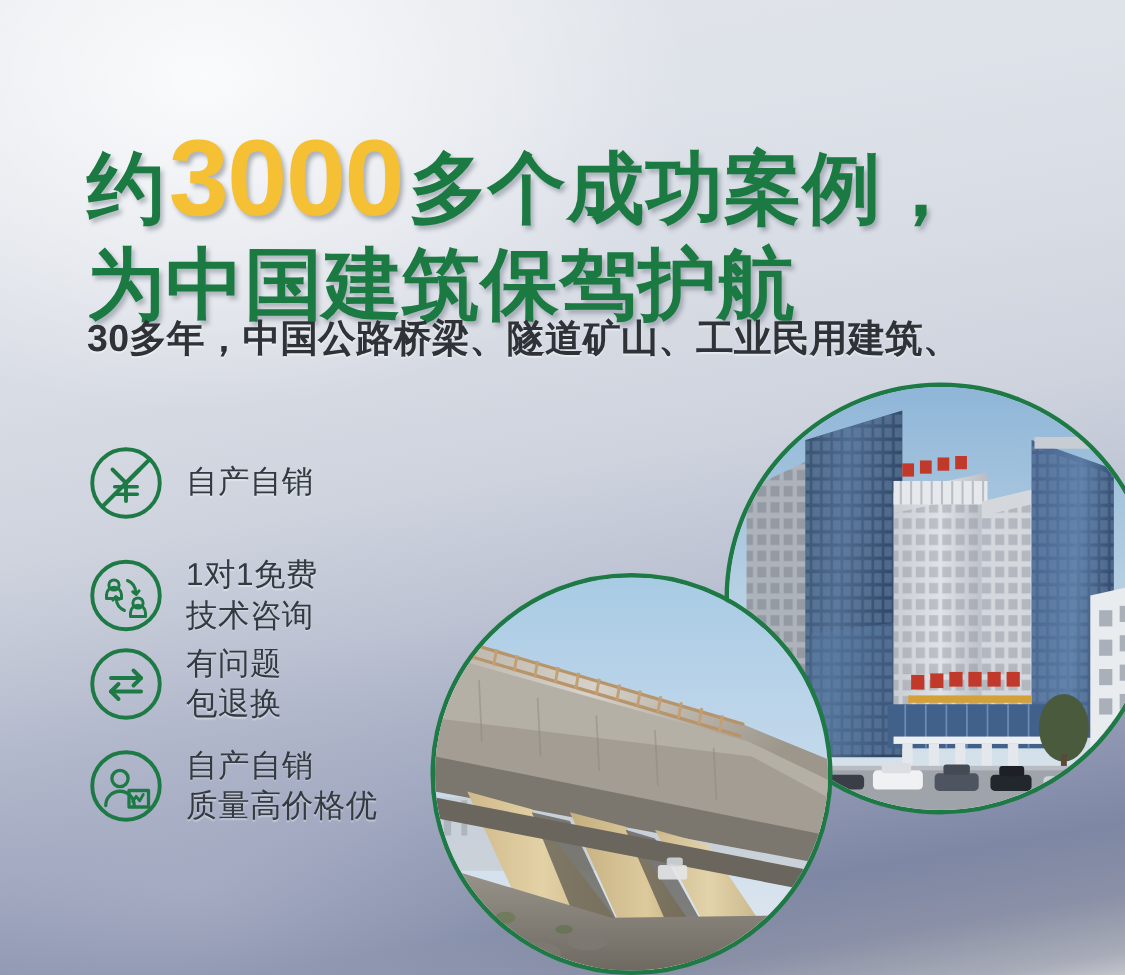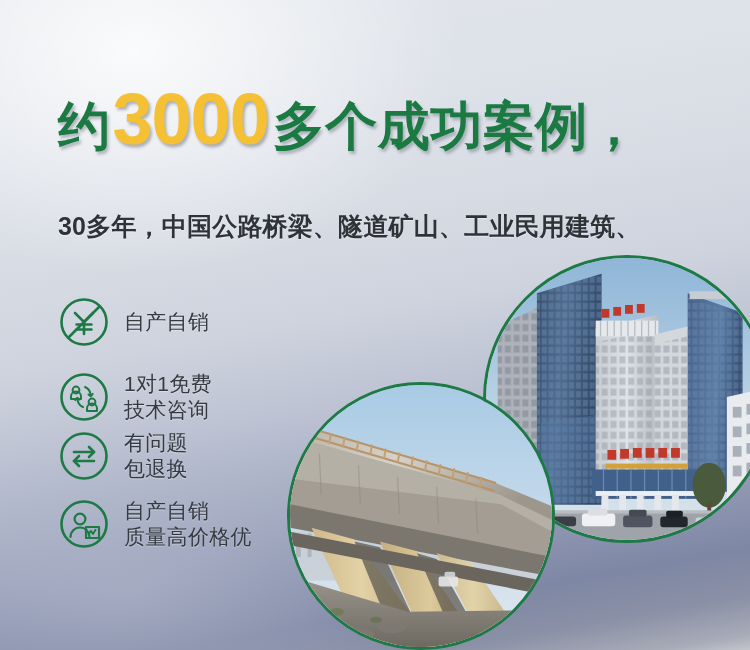--- a/index.html
+++ b/index.html
@@ -148,20 +148,21 @@
 </style>
 </head>
 <body>
 
 <div id="banner">
 
   <div class="haze"></div>
 
   <div class="headline">
     <div class="hl-line hl-line1"><span class="hl-green">约</span><span class="hl-num">3000</span><span class="hl-green">多个成功案例，</span></div>
+    <div class="hl-line hl-line2 hl-green">为中国建筑保驾护航</div>
   </div>
 
   <div class="subtitle">
     <div class="sub-line">30多年，中国公路桥梁、隧道矿山、工业民用建筑、</div>
   </div>
 
   <div class="features">
 
     <div class="feature f1">
       <div class="feature-ico">

